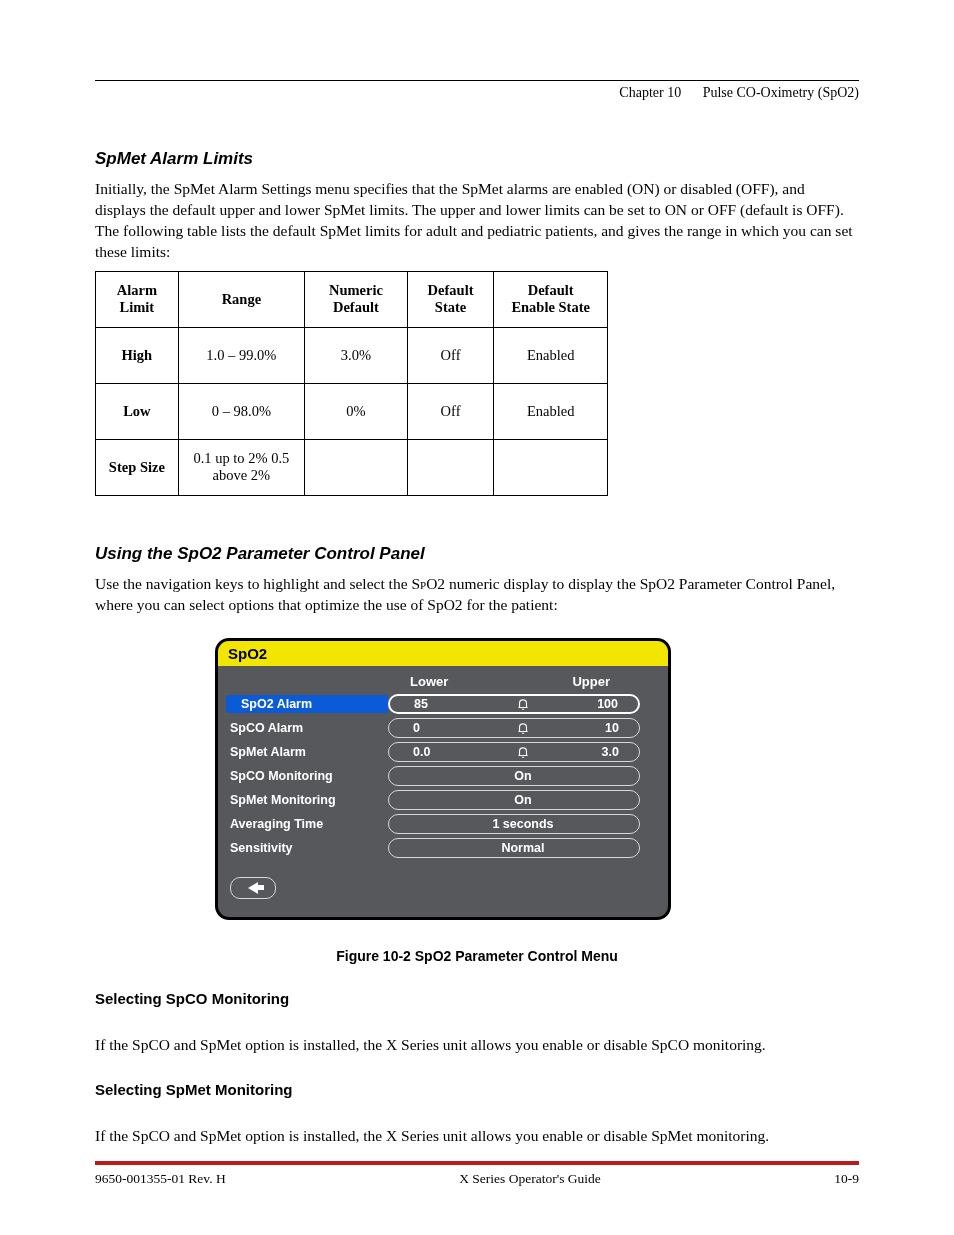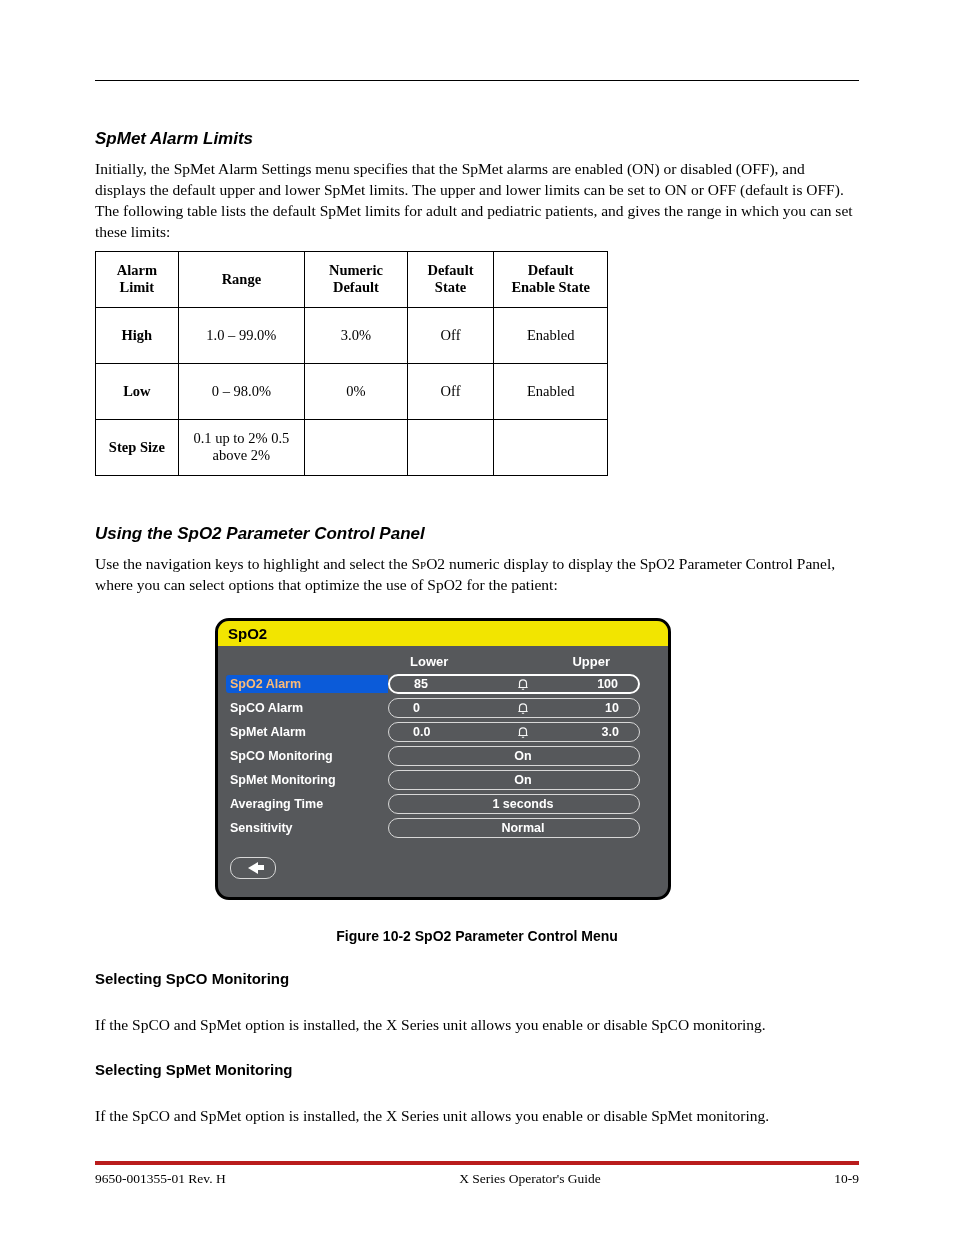--- a/index.html
+++ b/index.html
@@ -18,40 +18,44 @@
   .small-caps-phrase { font-variant: small-caps; }
 
   
   .panel-wrap { margin: 22px 0 0 120px; width: 456px; }
   .panel { border: 3px solid #000; border-radius: 14px; overflow: hidden; background: #56585b; font-family: Arial, sans-serif; }
   .panel-title { background: #f2e500; color: #000; font-weight: bold; font-size: 15px; padding: 4px 10px; }
   .panel-body { padding: 8px 28px 18px 12px; color: #fff; font-size: 13px; }
   .col-headers { display: flex; margin-left: 180px; gap: 50px; font-weight: bold; margin-bottom: 4px; font-size: 13px; justify-content: space-between; width: 200px; }
   .row { display: flex; align-items: center; height: 22px; margin-bottom: 2px; }
   .row-label { width: 158px; font-weight: bold; font-size: 12.5px; }
-  .row-label.sel { background: #0b5bd9; color: #fdba74; border-radius: 3px 0 0 3px; padding: 2px 4px; margin-left: -4px; width: 162px; }
+  .row-label.sel { background: #0b5bd9; color: #ffffff; border-radius: 3px 0 0 3px; padding: 2px 15px; margin-left: -4px; width: 162px; }
   .pill { flex: 1; border: 1.5px solid #d8d8d8; border-radius: 10px; height: 20px; display: flex; align-items: center; justify-content: center; position: relative; background: transparent; color: #fff; font-weight: bold; font-size: 12.5px; padding-left: 18px; }
   .pill.sel { border-color: #fff; border-width: 2px; }
   .pill .left-v { position: absolute; left: 24px; }
   .pill .right-v { position: absolute; right: 20px; }
   .pill .bell { font-size: 12px; opacity: 0.95; }
   .pill.single { justify-content: center; }
   .back-btn { margin-top: 18px; width: 46px; height: 22px; border: 1.5px solid #d8d8d8; border-radius: 10px; display: flex; align-items: center; justify-content: center; }
   .back-arrow { width: 0; height: 0; border-top: 6px solid transparent; border-bottom: 6px solid transparent; border-right: 10px solid #fff; position: relative; }
   .back-arrow::after { content: ""; position: absolute; left: 8px; top: -2.5px; width: 8px; height: 5px; background: #fff; }
   .figure-caption { text-align: center; font-weight: bold; font-family: Arial, sans-serif; font-size: 14px; margin-top: 28px; }
   .below-text { font-family: "Times New Roman", serif; font-size: 15.5px; margin-top: 28px; line-height: 1.35; }
   .below-title { font-weight: bold; font-size: 15px; margin-top: 26px; font-family: Arial, sans-serif; }
   .footer { position: absolute; bottom: 48px; left: 95px; right: 95px; border-top: 4px solid #b91c1c; padding-top: 6px; display: flex; justify-content: space-between; font-family: "Times New Roman", serif; font-size: 13.5px; }
   .bell svg { width: 14px; height: 14px; display: block; }
 </style>
 </head>
 <body>
 <div class="page">
   <div class="header-line"></div>
+  <div class="header-right">
+    <span>Chapter 10</span>
+    <span>Pulse CO-Oximetry (SpO2)</span>
+  </div>
 
   <div class="section-title">SpMet Alarm Limits</div>
   <div class="body-text">Initially, the SpMet Alarm Settings menu specifies that the SpMet alarms are enabled (ON) or disabled (OFF), and displays the default upper and lower SpMet limits. The upper and lower limits can be set to ON or OFF (default is OFF). The following table lists the default SpMet limits for adult and pediatric patients, and gives the range in which you can set these limits:</div>
 
   <table class="data">
     <tbody>
         <tr>
       <th>Alarm Limit</th>
       <th>Range</th>
       <th>Numeric Default</th>

